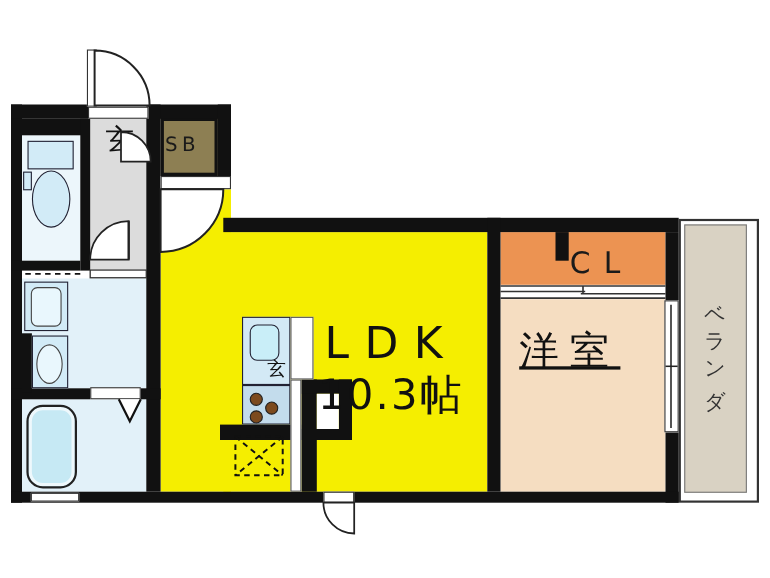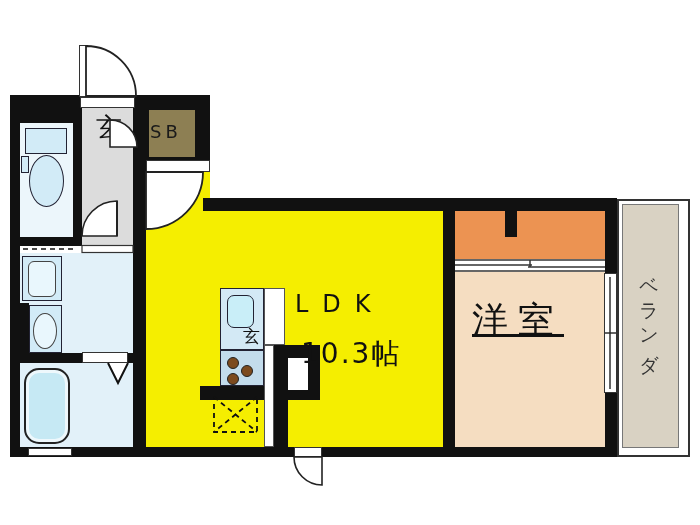--- a/index.html
+++ b/index.html
@@ -76,23 +76,24 @@
   <div class="fix" style="left:29px;top:155px;width:35px;height:52px;background:var(--fixture);border-radius:50%;"></div>
   <div class="fix" style="left:21px;top:156px;width:8px;height:17px;background:var(--fixture);"></div>
   <div class="fix" style="left:22px;top:256px;width:40px;height:45px;background:var(--fixture);"></div>
   <div class="fix" style="left:28px;top:261px;width:28px;height:36px;background:var(--fixtureinner);border-radius:6px;border-color:#444;"></div>
   <div class="fix" style="left:29px;top:305px;width:33px;height:48px;background:var(--fixture);"></div>
   <div class="fix" style="left:33px;top:313px;width:24px;height:36px;background:var(--fixtureinner);border-radius:50%;border-color:#444;"></div>
   <div class="fix" style="left:24px;top:368px;width:46px;height:76px;background:var(--tub);border:2px solid #222;border-radius:15px;box-shadow:inset 0 0 0 3px #eef8fc;"></div>
 
   <div class="label" style="left:96px;top:114px;font-size:26px;">玄</div>
   <div class="label" style="left:150px;top:123px;width:28px;text-align:center;font-size:18px;letter-spacing:4px;color:#1a1a1a;">SB</div>
-  <div class="label" style="left:295px;top:292px;font-size:24px;letter-spacing:14px;">LDK</div>
-  <div class="label" style="left:289px;top:340px;font-size:28px;letter-spacing:2px;margin-left:12px;">10.3帖</div>
+  <div class="label" style="left:295px;top:292px;font-size:40px;letter-spacing:14px;">LDK</div>
+  <div class="label" style="left:289px;top:340px;font-size:38px;letter-spacing:2px;">10.3帖</div>
   <div class="label" style="left:472px;top:302px;font-size:36px;letter-spacing:10px;text-decoration:underline;">洋室</div>
+  <div class="label" style="left:518px;top:226px;font-size:27px;letter-spacing:12px;color:#1a1a1a;">CL</div>
   <div class="label vtext" style="left:640px;top:264px;font-size:19px;letter-spacing:4px;color:#333;">ベランダ</div>
   <div class="label" style="left:243px;top:328px;font-size:17px;">玄</div>
 
   <svg width="700" height="525" viewBox="0 0 700 525">
 
     <path d="M 86 46 A 50 50 0 0 1 136 96 L 86 96 Z" fill="#ffffff" stroke="#222" stroke-width="1.8"></path>
 
     <path d="M 110 120 A 27 27 0 0 1 137 147 L 110 147 Z" fill="#ffffff" stroke="#222" stroke-width="1.6"></path>
 
     <path d="M 117 201 A 35 35 0 0 0 82 236 L 117 236 Z" fill="#ffffff" stroke="#222" stroke-width="1.6"></path>

